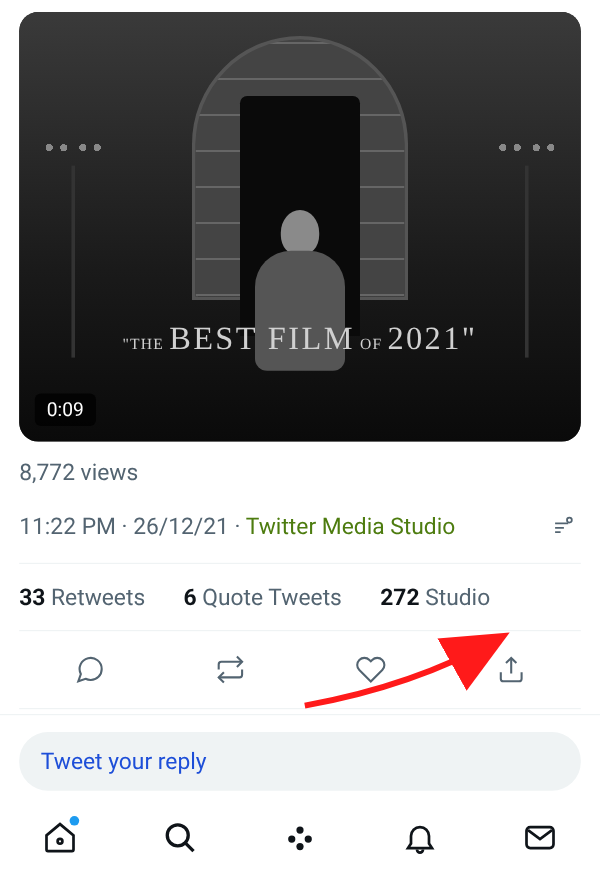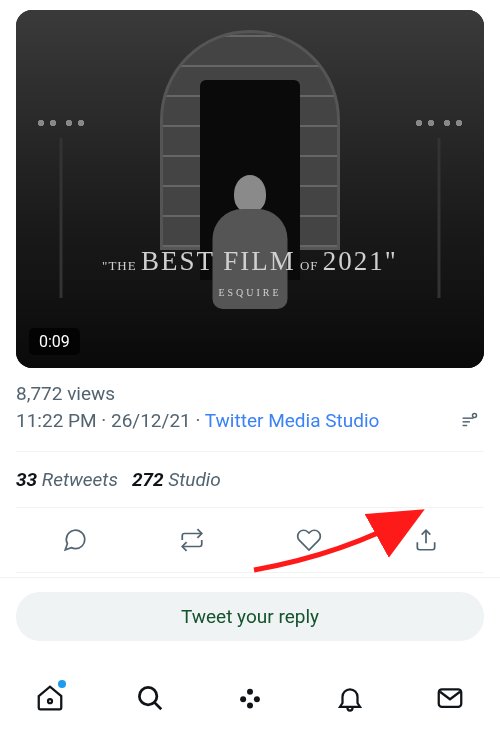--- a/index.html
+++ b/index.html
@@ -133,61 +133,60 @@
       color: #fff;
       padding: 4px 10px;
       border-radius: 5px;
       font-size: 16px;
       text-align: right;
     }
     .views {
       color: #536471;
       font-size: 19px;
       margin-top: 14px;
+      margin-bottom: 18px;
     }
     .timestamp-row {
       color: #536471;
       font-size: 19px;
       display: flex;
       align-items: center;
       justify-content: space-between;
       margin-bottom: 16px;
     }
-    .timestamp-row .link { color: #3b82f6; }
+    .timestamp-row .link { color: #4d7c0f; }
     .analytics-icon { color: #536471; padding: 4px; }
     .divider { border: none; border-top: 1px solid #eff3f4; margin: 0; }
     .stats-row {
       display: flex;
-      gap: 14px;
+      gap: 32px;
       padding: 16px 0;
       font-size: 19px;
       color: #536471;
-      font-style: italic;
     }
     .stats-row b { color: #0f1419; font-weight: 700; }
     .actions-row {
       display: flex;
       justify-content: space-around;
       padding: 12px 0;
       color: #536471;
     }
     .action-btn { display: flex; align-items: center; justify-content: center; width: 40px; height: 40px; }
     .arrow-annotation {
       position: absolute;
       pointer-events: none;
       z-index: 50;
     }
     .reply-box {
       margin: 14px 16px 0 16px;
       background: #eff3f4;
       border-radius: 24px;
       padding: 13px 18px;
-      color: #14532d;
+      color: #1d4ed8;
       font-size: 19px;
-      text-align: center;
     }
     .nav-bar {
       position: absolute;
       bottom: 0;
       left: 0;
       right: 0;
       height: 62px;
       display: flex;
       justify-content: space-around;
       align-items: center;
@@ -218,21 +217,20 @@
       <div class="candelabra left"></div>
       <div class="candelabra right"></div>
       <div class="figure"></div>
       <div class="video-text">
         <div class="quote-line">
           <span class="small-caps">"THE</span>
           <span class="big">BEST FILM</span>
           <span class="small-caps">OF</span>
           <span class="big">2021"</span>
         </div>
-        <div class="source">ESQUIRE</div>
       </div>
     </div>
     <div class="video-duration">0:09</div>
   </div>
 
   <div class="views">8,772 views</div>
 
   <div class="timestamp-row">
     <div>
       <span>11:22 PM</span><span> · </span><span>26/12/21</span><span> · </span><span class="link">Twitter Media Studio</span>
@@ -244,20 +242,21 @@
         <line x1="5" y1="18" x2="10" y2="18"></line>
         <circle cx="18" cy="7" r="2.2"></circle>
       </svg>
     </div>
   </div>
 
   <hr class="divider">
 
   <div class="stats-row">
     <span><b>33</b><span> Retweets</span></span>
+    <span><b>6</b><span> Quote Tweets</span></span>
     <span><b>272</b><span> Studio</span></span>
   </div>
 
   <hr class="divider">
 
   <div class="actions-row" style="position:relative;">
     <div class="action-btn">
       <svg width="26" height="26" viewBox="0 0 24 24" fill="none" stroke="currentColor" stroke-width="1.6">
         <path d="M21 11.5a8.38 8.38 0 0 1-8.5 8.5 8.5 8.5 0 0 1-3.9-.95L3 21l1.95-5.6A8.5 8.5 0 1 1 21 11.5z"></path>
       </svg>

